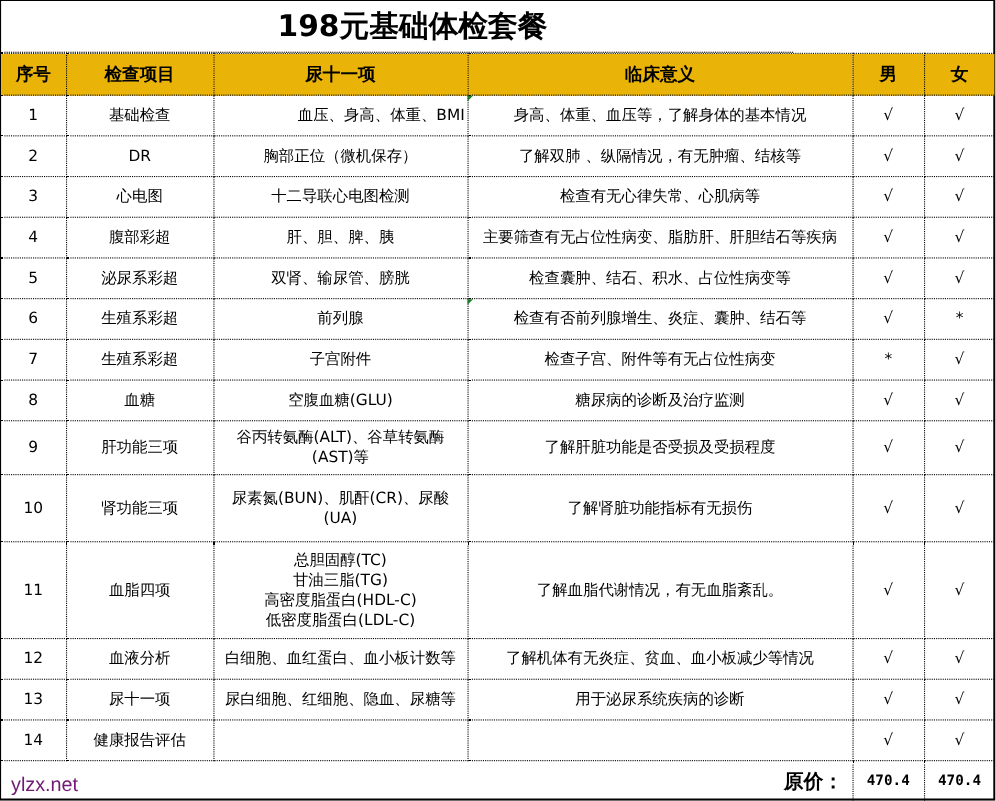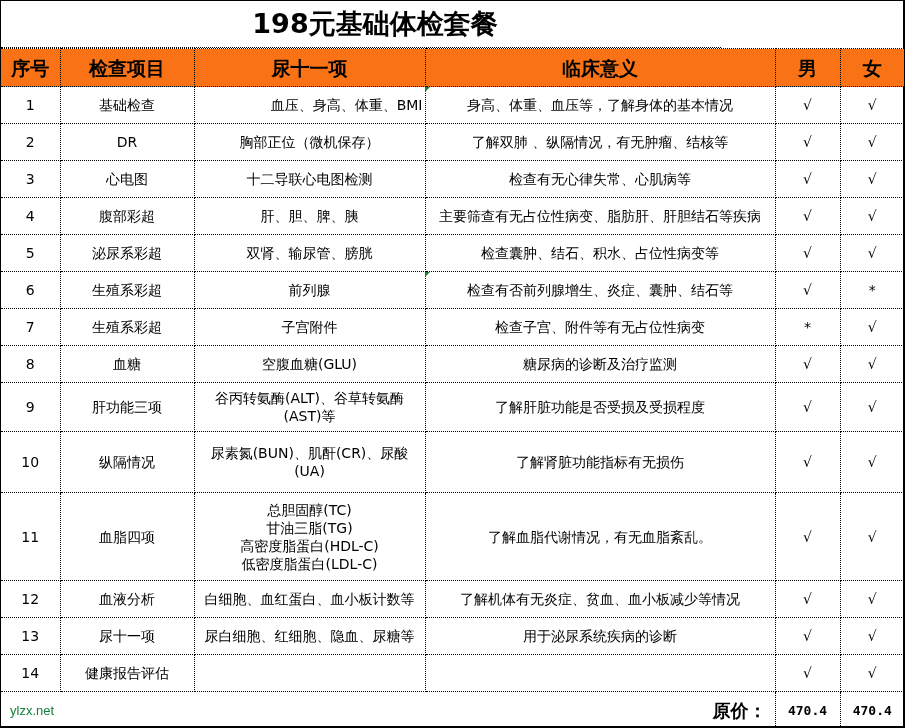--- a/index.html
+++ b/index.html
@@ -4,26 +4,26 @@
 <style>
   * { box-sizing: border-box; margin: 0; padding: 0; }
   html, body { width: 905px; height: 728px; background: #ffffff; overflow: hidden; }
   body { font-family: "DejaVu Sans", "Liberation Sans", sans-serif; color: #000; position: relative; }
   .sheet { position: absolute; left: 0; top: 0; width: 905px; height: 728px; border: 1px solid #000; border-right: 2px solid #000; border-bottom: 2px solid #000; }
   .title { position: absolute; left: 0; top: 0; width: 720px; height: 47px; display: flex; align-items: center; justify-content: center; font-size: 27px; font-weight: bold; letter-spacing: 0px; border-bottom: 1px dotted #000; padding-left: 28px; }
   table { position: absolute; left: 0; top: 47px; border-collapse: collapse; table-layout: fixed; width: 903px; }
   td, th { border: 1px dotted #000; text-align: center; vertical-align: middle; font-size: 14px; font-weight: normal; line-height: 18px; padding: 0 2px; }
   tr > :first-child { border-left: none; }
   tr > :last-child { border-right: none; }
-  thead th { background: #f97316; height: 38px; font-size: 19px; font-weight: bold; }
+  thead th { background: #eab308; height: 38px; font-size: 16px; font-weight: bold; }
   .mark { font-size: 14px; }
   .price-row td { border-bottom: none; height: 38px; font-weight: bold; font-family: "DejaVu Sans Mono", "Liberation Mono", monospace; font-size: 13px; }
   .price-row td.label { text-align: right; padding-right: 8px; font-family: "DejaVu Sans", sans-serif; font-size: 18px; border-left: none; }
   .price-row td.blank { border-right: none; }
-  .watermark { position: absolute; left: 9px; top: 702px; font-family: "Liberation Sans", sans-serif; font-size: 13px; color: #15803d; }
+  .watermark { position: absolute; left: 9px; top: 702px; font-family: "Liberation Sans", sans-serif; font-size: 18px; color: #701a75; }
   .note { position: absolute; width: 0; height: 0; border-top: 5px solid #1b7f2a; border-right: 5px solid transparent; }
 </style>
 </head>
 <body>
 
 <div class="sheet">
   <div class="title">198元基础体检套餐</div>
 
   <table>
     <colgroup>
@@ -112,21 +112,21 @@
         <tr style="height: 49px;">
           <td>9</td>
           <td>肝功能三项</td>
           <td style="white-space: pre-line;">谷丙转氨酶(ALT)、谷草转氨酶(AST)等</td>
           <td>了解肝脏功能是否受损及受损程度</td>
           <td class="mark">√</td>
           <td class="mark">√</td>
         </tr>
         <tr style="height: 61px;">
           <td>10</td>
-          <td>纵隔情况</td>
+          <td>肾功能三项</td>
           <td style="white-space: pre-line;">尿素氮(BUN)、肌酐(CR)、尿酸(UA)</td>
           <td>了解肾脏功能指标有无损伤</td>
           <td class="mark">√</td>
           <td class="mark">√</td>
         </tr>
         <tr style="height: 88px;">
           <td>11</td>
           <td>血脂四项</td>
           <td style="white-space: pre-line;">总胆固醇(TC)
 甘油三脂(TG)

